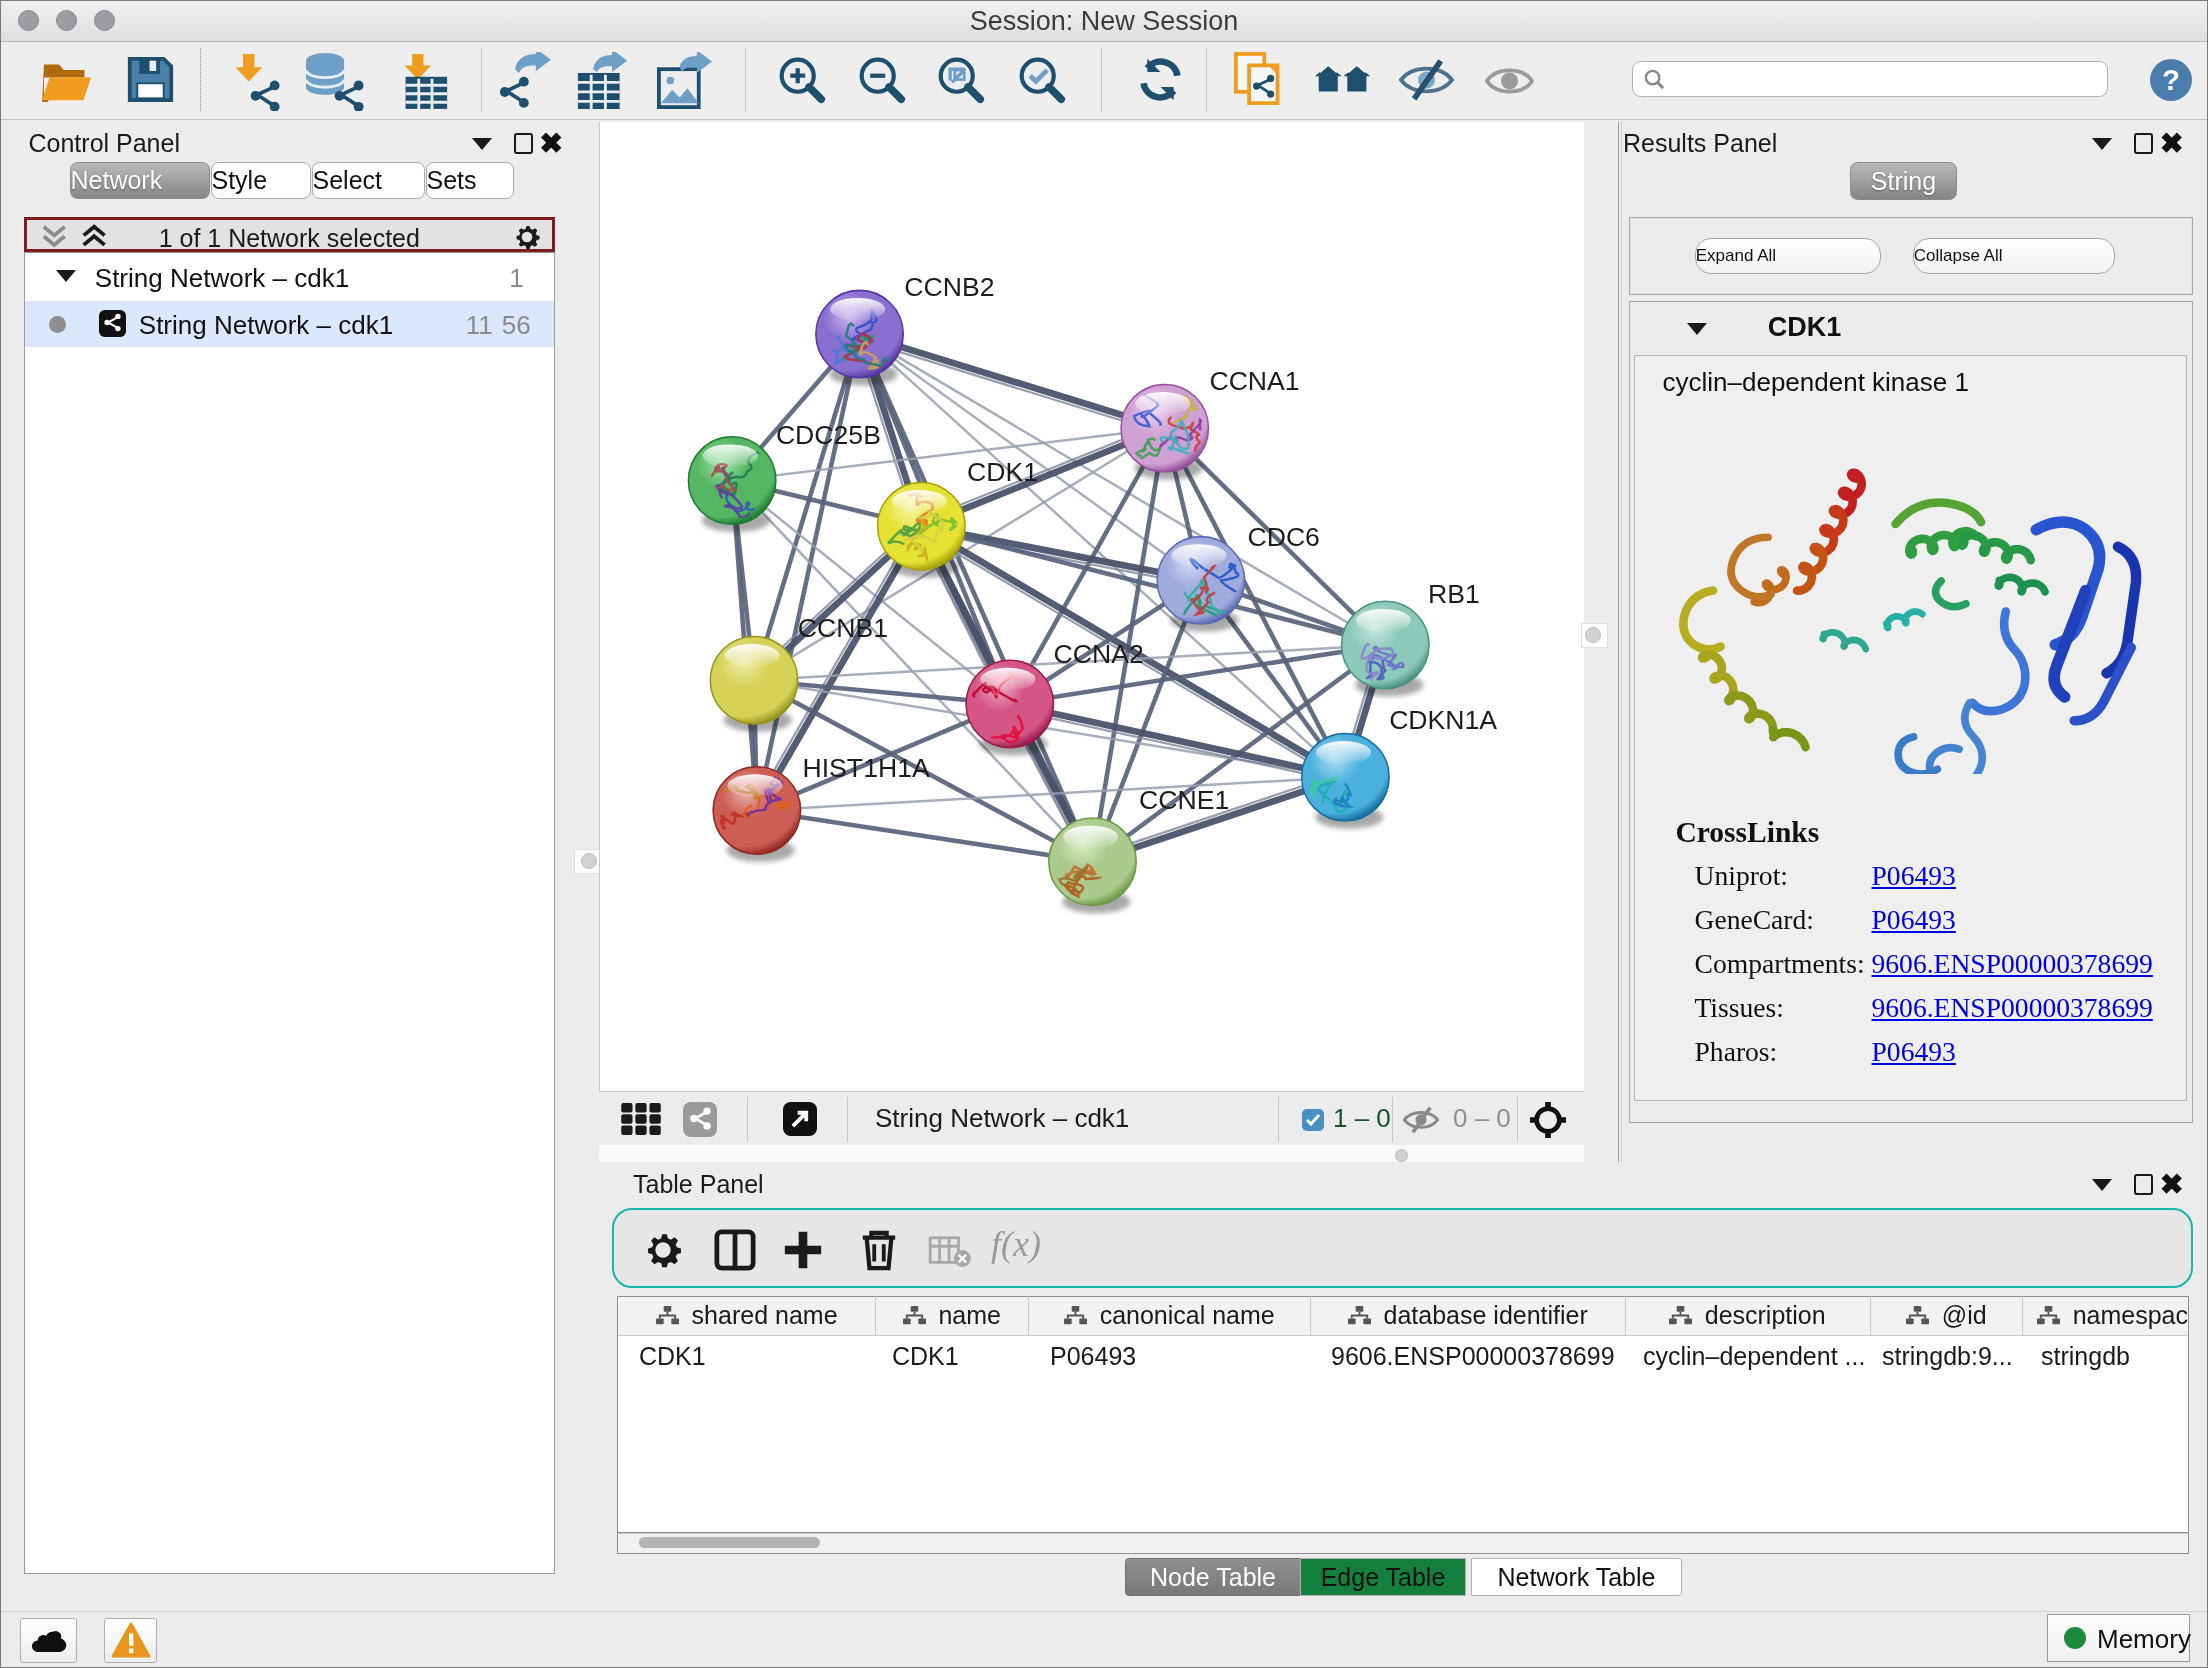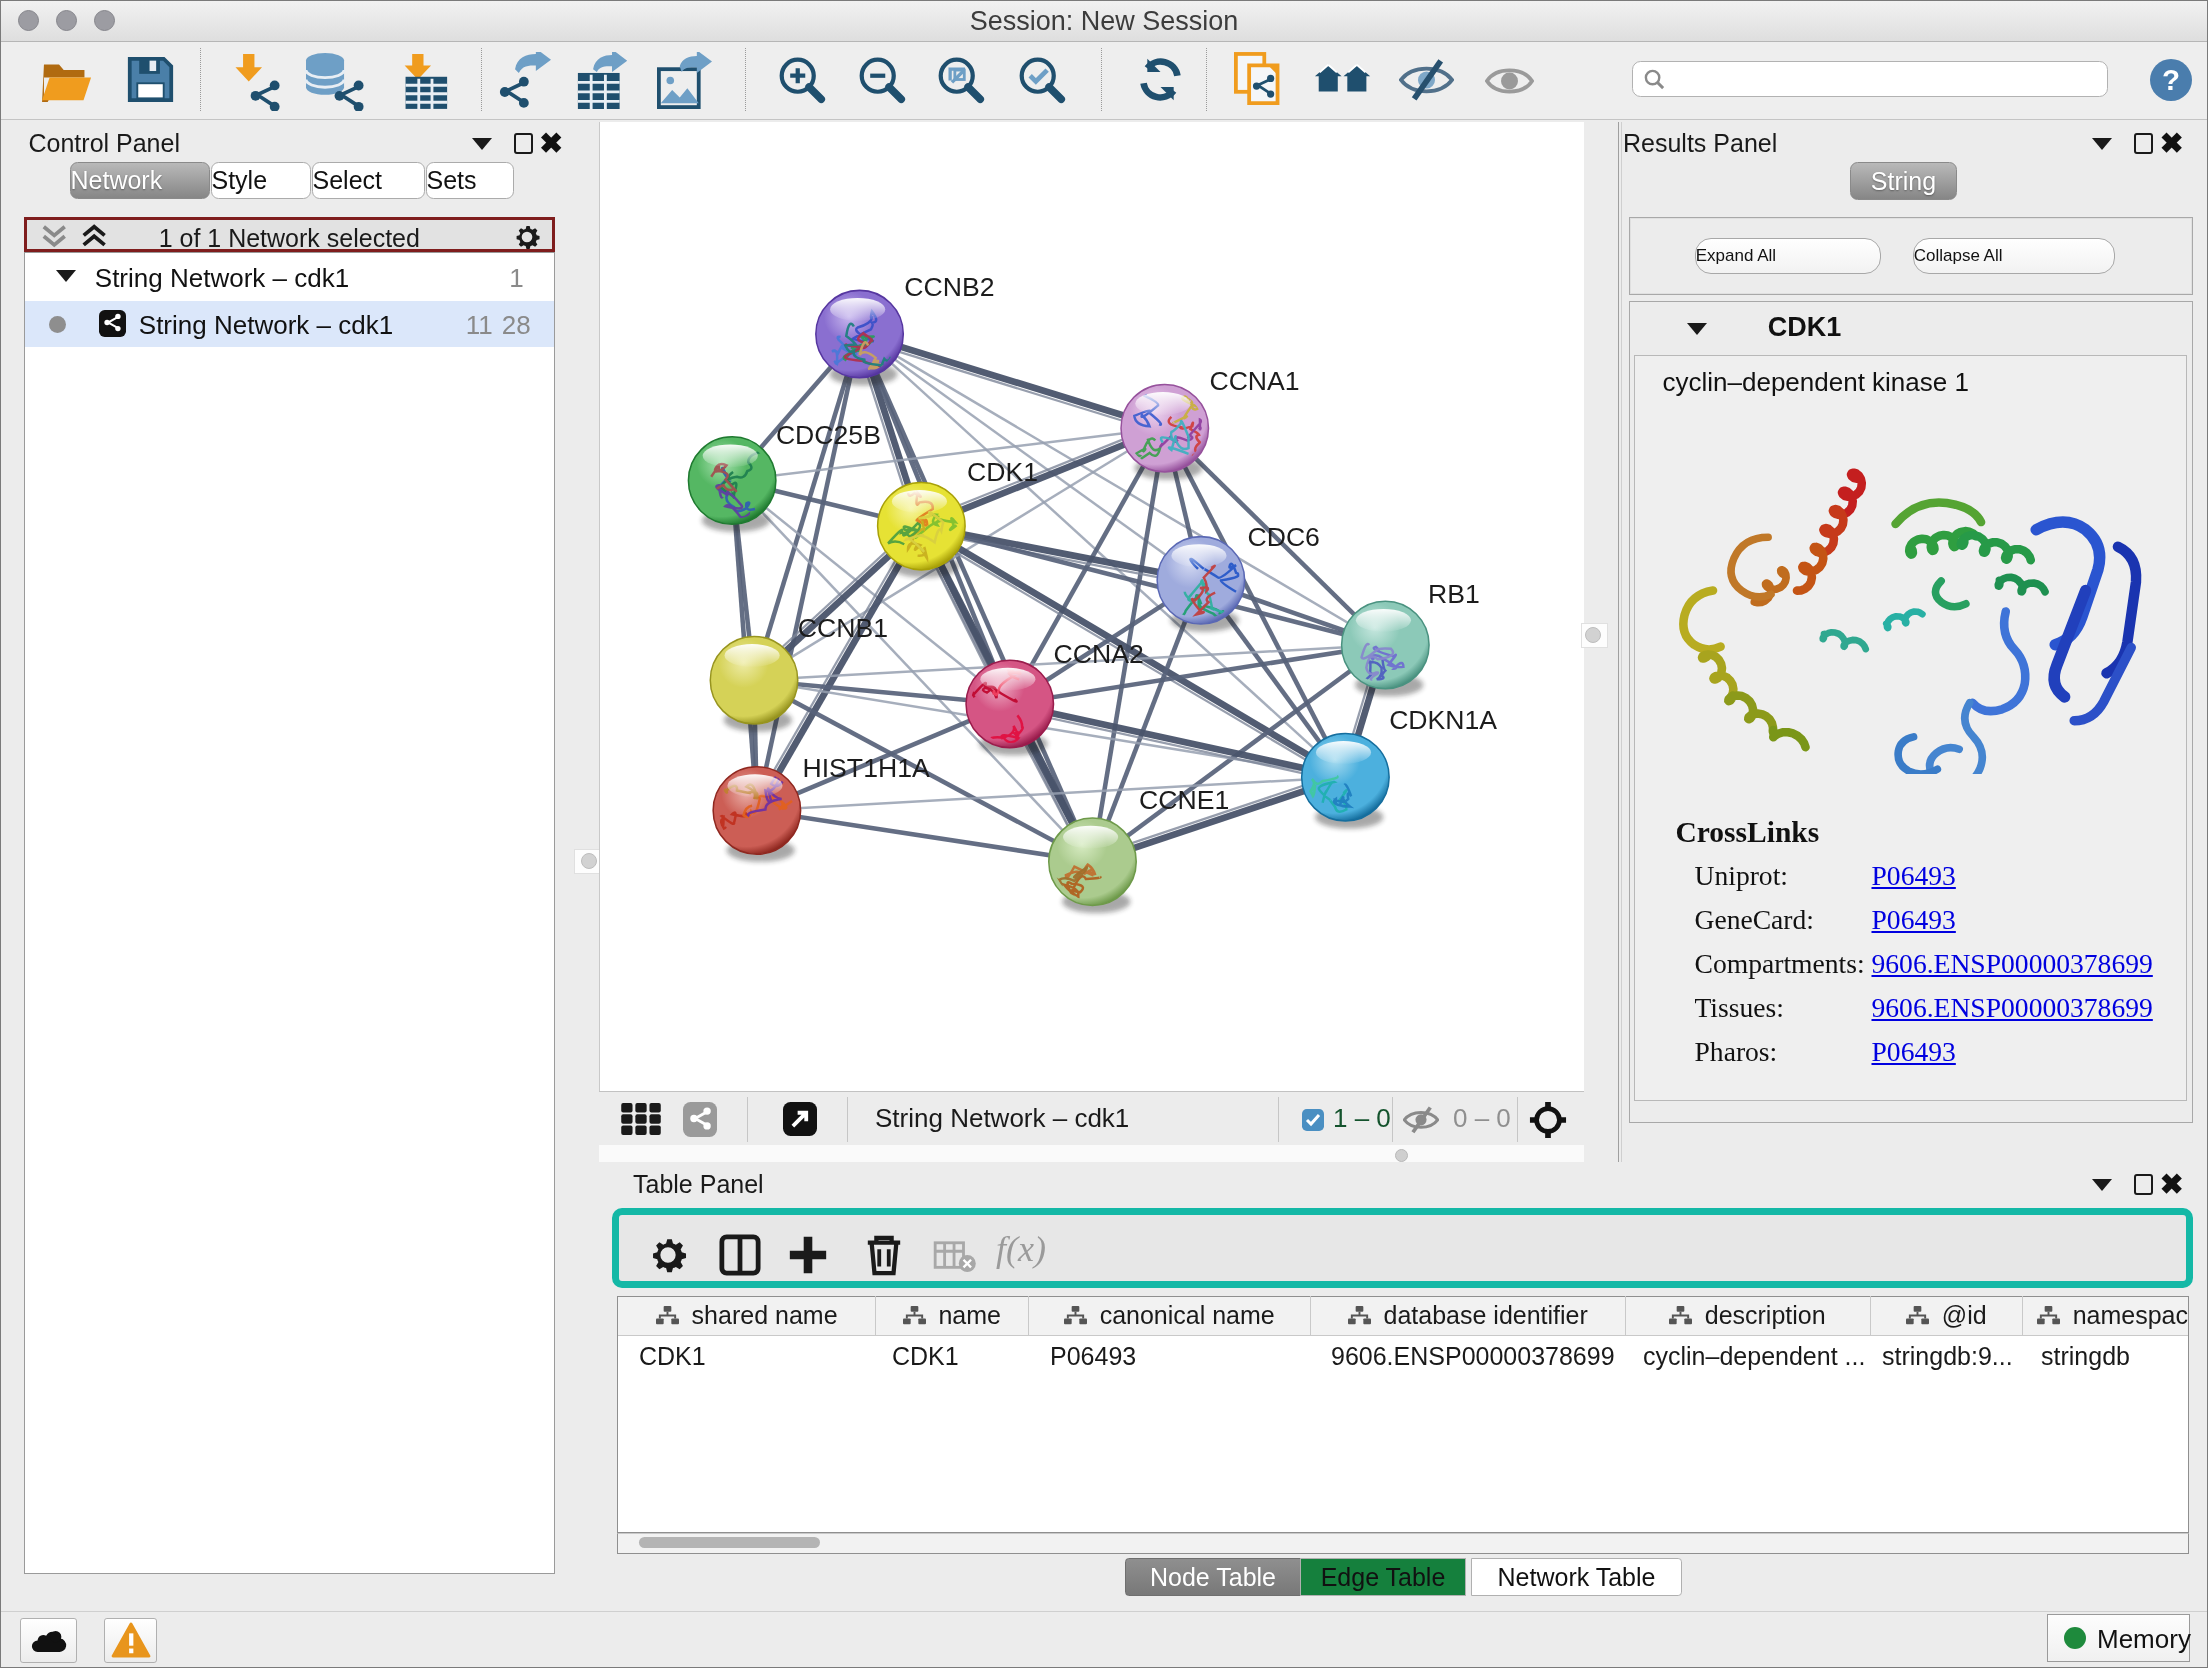--- a/index.html
+++ b/index.html
@@ -201,21 +201,21 @@
             <g fill="#fff">
               <circle cx="22" cy="5" r="4"></circle>
               <circle cx="6" cy="14" r="4"></circle>
               <circle cx="22" cy="23" r="4"></circle>
               <path d="M21 6.5L7.5 14 21 21.5" stroke="#fff" stroke-width="3" fill="none"></path>
             </g>
           </svg>
       </div>
       <div class="abs" style="left:114px;top:8.6px;font-size:26px;color:#111">String Network – cdk1</div>
       <div class="abs" style="left:441px;top:8.6px;font-size:26px;color:#8a8a8a">11</div>
-      <div class="abs" style="left:477px;top:8.6px;font-size:26px;color:#8a8a8a">28</div>
+      <div class="abs" style="left:477px;top:8.6px;font-size:26px;color:#8a8a8a">56</div>
     </div>
   </div>
 </div>
 
 <div class="abs" style="left:574px;top:849px;width:28.5px;height:25px;background:#fdfdfd;border:1px solid #e0e0e0"></div>
 <div class="abs" style="left:581px;top:853px;width:16px;height:16px;border-radius:50%;background:#d2d2d2;border:1px solid #bdbdbd"></div>
 
 <div class="abs" style="left:599px;top:122px;width:985px;height:969px;background:#fff;border-left:1px solid #c9c9c9">
 <svg width="985" height="969" viewBox="0 0 1036 1019" style="position:absolute;left:0;top:0">
 <defs>
@@ -610,21 +610,21 @@
   </div>
 </div>
 
 <div class="abs" style="left:590px;top:1162px;width:1607px;height:449px;background:#ececec">
   <div class="panel-h abs" style="left:43px;top:7.6px">Table Panel</div>
   <div class="wicons" style="left:1502px;top:12.4px;gap:0">
       <div class="tri" style="margin-right:22px"></div>
       <div class="sq" style="margin-right:6.7px"></div>
       <div class="xx">✖</div>
     </div>
-  <div class="abs" style="left:22px;top:46px;width:1581px;height:80px;background:#e7e7e7;border:7px solid #14b8a6;border-radius:10px">
+  <div class="abs" style="left:22px;top:46px;width:1581px;height:80px;background:#e7e7e7;border:2px solid #14b8a6;border-radius:20px">
     <svg width="46" height="46" viewBox="0 0 24 24" style="position:absolute;left:26px;top:17px">
         <path fill="#1a1a1a" d="M12 8a4 4 0 100 8 4 4 0 000-8zm9.4 5.6l-2.2.6a7.3 7.3 0 01-.6 1.5l1.2 2-1.7 1.7-2-1.2c-.5.3-1 .5-1.5.6l-.6 2.2h-2.4l-.6-2.2c-.5-.1-1-.3-1.5-.6l-2 1.2-1.7-1.7 1.2-2c-.3-.5-.5-1-.6-1.5l-2.2-.6v-2.4l2.2-.6c.1-.5.3-1 .6-1.5l-1.2-2 1.7-1.7 2 1.2c.5-.3 1-.5 1.5-.6l.6-2.2h2.4l.6 2.2c.5.1 1 .3 1.5.6l2-1.2 1.7 1.7-1.2 2c.3.5.5 1 .6 1.5l2.2.6z"></path>
       </svg>
     <svg width="42" height="42" viewBox="0 0 44 44" style="position:absolute;left:100px;top:19px">
         <rect x="3" y="3" width="38" height="38" rx="5" fill="none" stroke="#1a1a1a" stroke-width="5"></rect>
         <path d="M22 3 v38" stroke="#1a1a1a" stroke-width="5"></path>
       </svg>
     <svg width="44" height="44" viewBox="0 0 46 46" style="position:absolute;left:167px;top:18px">
         <path d="M23 4 v38 M4 23 h38" stroke="#1a1a1a" stroke-width="9"></path>
       </svg>

